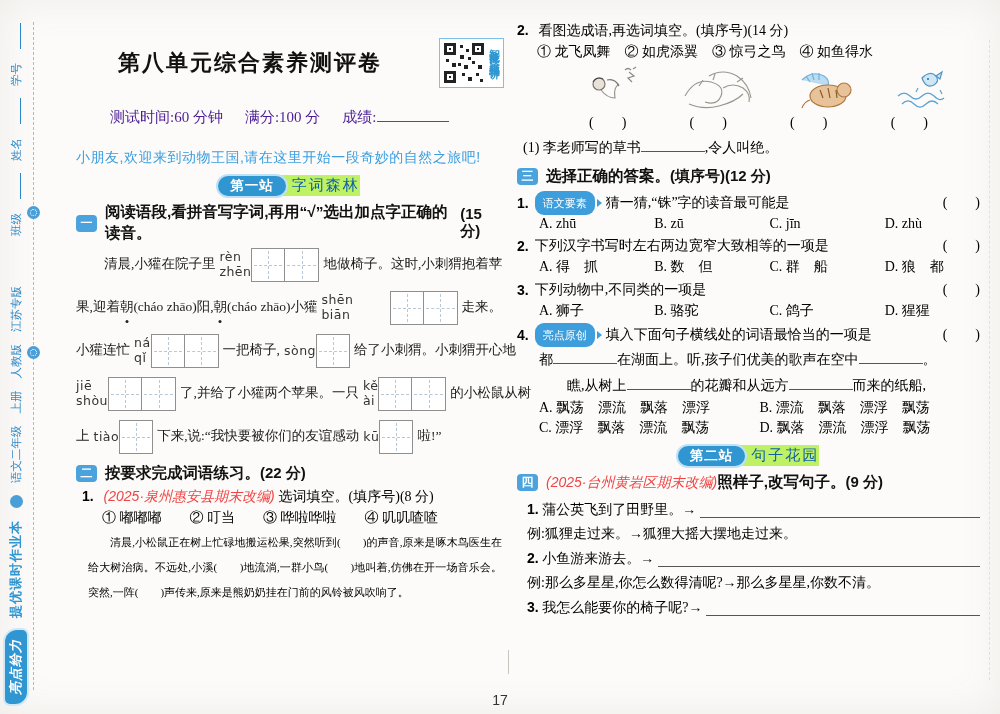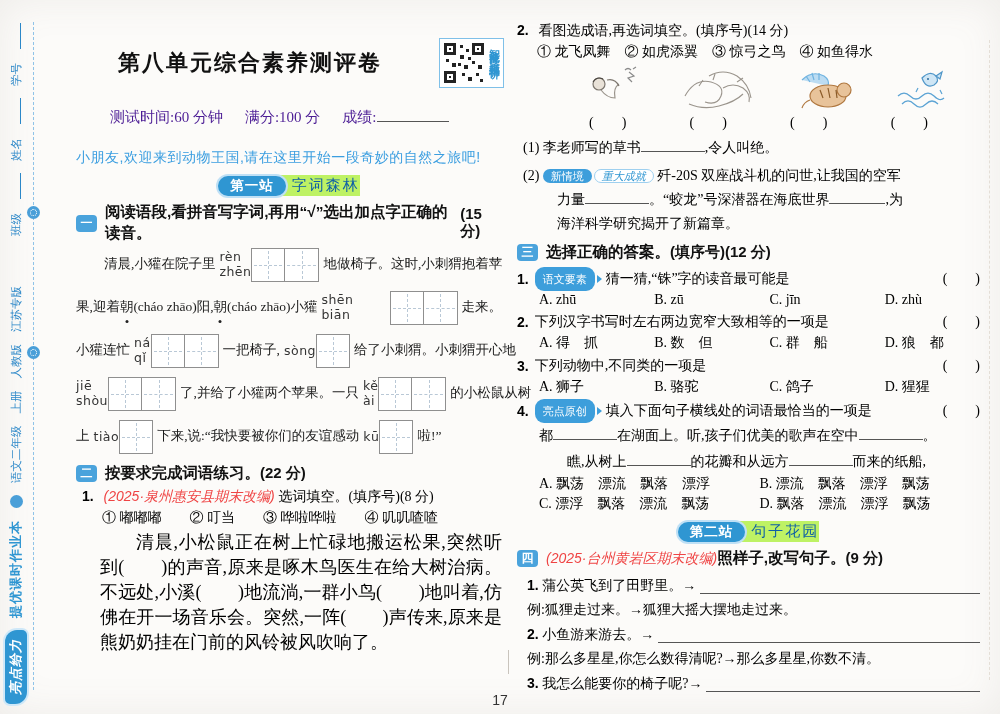--- a/index.html
+++ b/index.html
@@ -66,21 +66,21 @@
   .cells i:before { content:''; position:absolute; left:50%; top:2px; bottom:2px; border-left:1px dashed #b9c8d6; }
   .cells i:after  { content:''; position:absolute; top:50%; left:2px; right:2px; border-top:1px dashed #b9c8d6; }
   .dotchar { position:relative; }
   .dotchar:after { content:''; position:absolute; left:50%; transform:translateX(-50%); bottom:2px;
     width:3px; height:3px; border-radius:50%; background:#222; }
 
   
   .item-line { margin:4px 0 2px 6px; font-size:14px; }
   .qnum { font-weight:bold; margin-right:6px; }
   .optline { margin:3px 0 3px 26px; font-size:14px; font-family:"Liberation Serif", serif; }
-  .para { margin:2px 0 0 24px; font-size:18px; line-height:25px; text-align:justify; text-indent:2em;
+  .para { margin:2px 0 0 12px; font-size:11px; line-height:25px; text-align:justify; text-indent:2em;
     font-family:"Liberation Serif", serif; }
   .idioms { display:flex; justify-content:space-between; padding:4px 30px 0 60px; align-items:flex-end; height:48px; }
   .parens { display:flex; justify-content:space-between; padding:0 52px 0 72px; font-size:14px; margin-top:2px; font-family:"Liberation Serif", serif; }
   .subq { margin:4px 0 0 6px; font-size:14px; line-height:24px; font-family:"Liberation Serif", serif; }
   .subq .ind { margin-left:34px; }
   .tag { background:#3d9edb; color:#fff; font-size:11px; padding:1px 8px; border-radius:9px; white-space:nowrap; }
   .tag-outline { color:#2f96d2; font-style:italic; font-size:11px; border:1px solid #9fd0ef; border-radius:9px; padding:0 7px; background:#fff; margin-left:2px; white-space:nowrap; }
   .tag-arrow { display:inline-block; width:0; height:0; border-left:5px solid #3d9edb; border-top:4px solid transparent; border-bottom:4px solid transparent; margin:0 4px 0 2px; }
   .mcq { margin:3px 0; }
   .stem-row { display:flex; align-items:center; font-size:14px; line-height:22px; }
@@ -328,31 +328,20 @@
       <span>(　　)</span>
       <span>(　　)</span>
       <span>(　　)</span>
       <span>(　　)</span>
     </div>
 
     <div class="subq">
       <span>(1)</span>
       <span>李老师写的草书</span><span class="blank bl-64"></span><span>,令人叫绝。</span>
     </div>
-    <div class="subq">
-      <div>
-        <span>(2)</span>
-        <span class="tag">新情境</span><span class="tag-outline">重大成就</span>
-        <span>歼-20S 双座战斗机的问世,让我国的空军</span>
-      </div>
-      <div class="ind">
-        <span>力量</span><span class="blank bl-64"></span><span>。“蛟龙”号深潜器在海底世界</span><span class="blank bl-56"></span><span>,为</span>
-      </div>
-      <div class="ind"><span>海洋科学研究揭开了新篇章。</span></div>
-    </div>
 
     <div class="sec">
       <span class="sec-num">三</span>
       <span class="sec-title">选择正确的答案。</span>
       <span class="sec-score">(填序号)(12 分)</span>
     </div>
 
     <div class="mcq">
       <div class="stem-row">
         <span class="qnum">1.</span>

